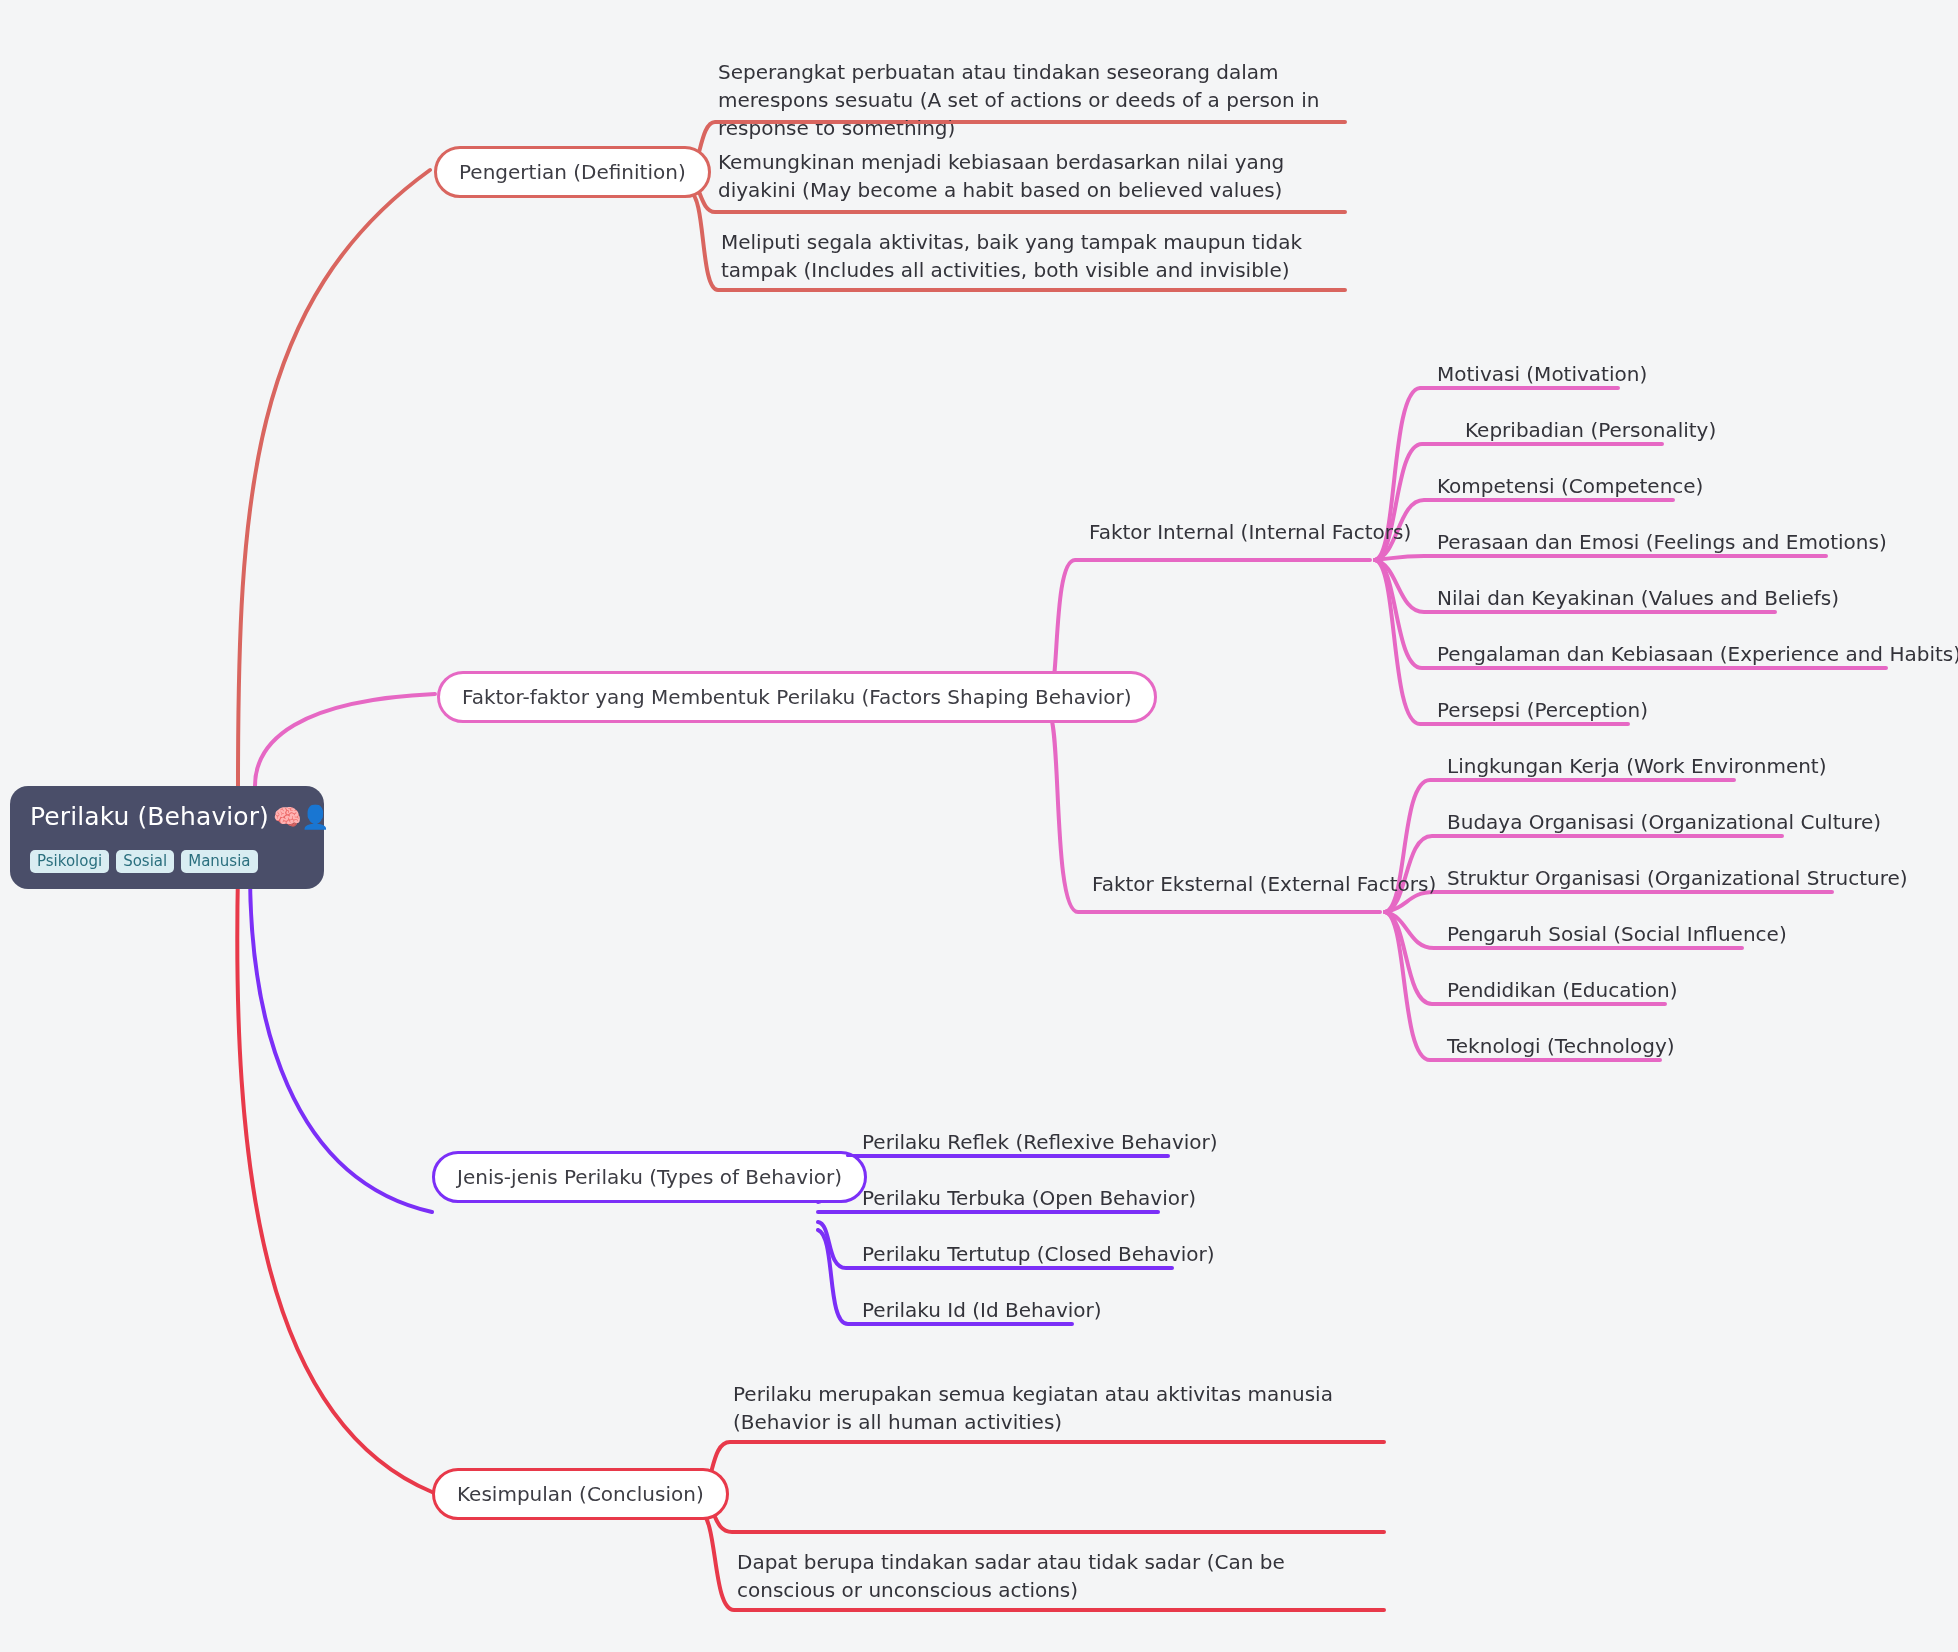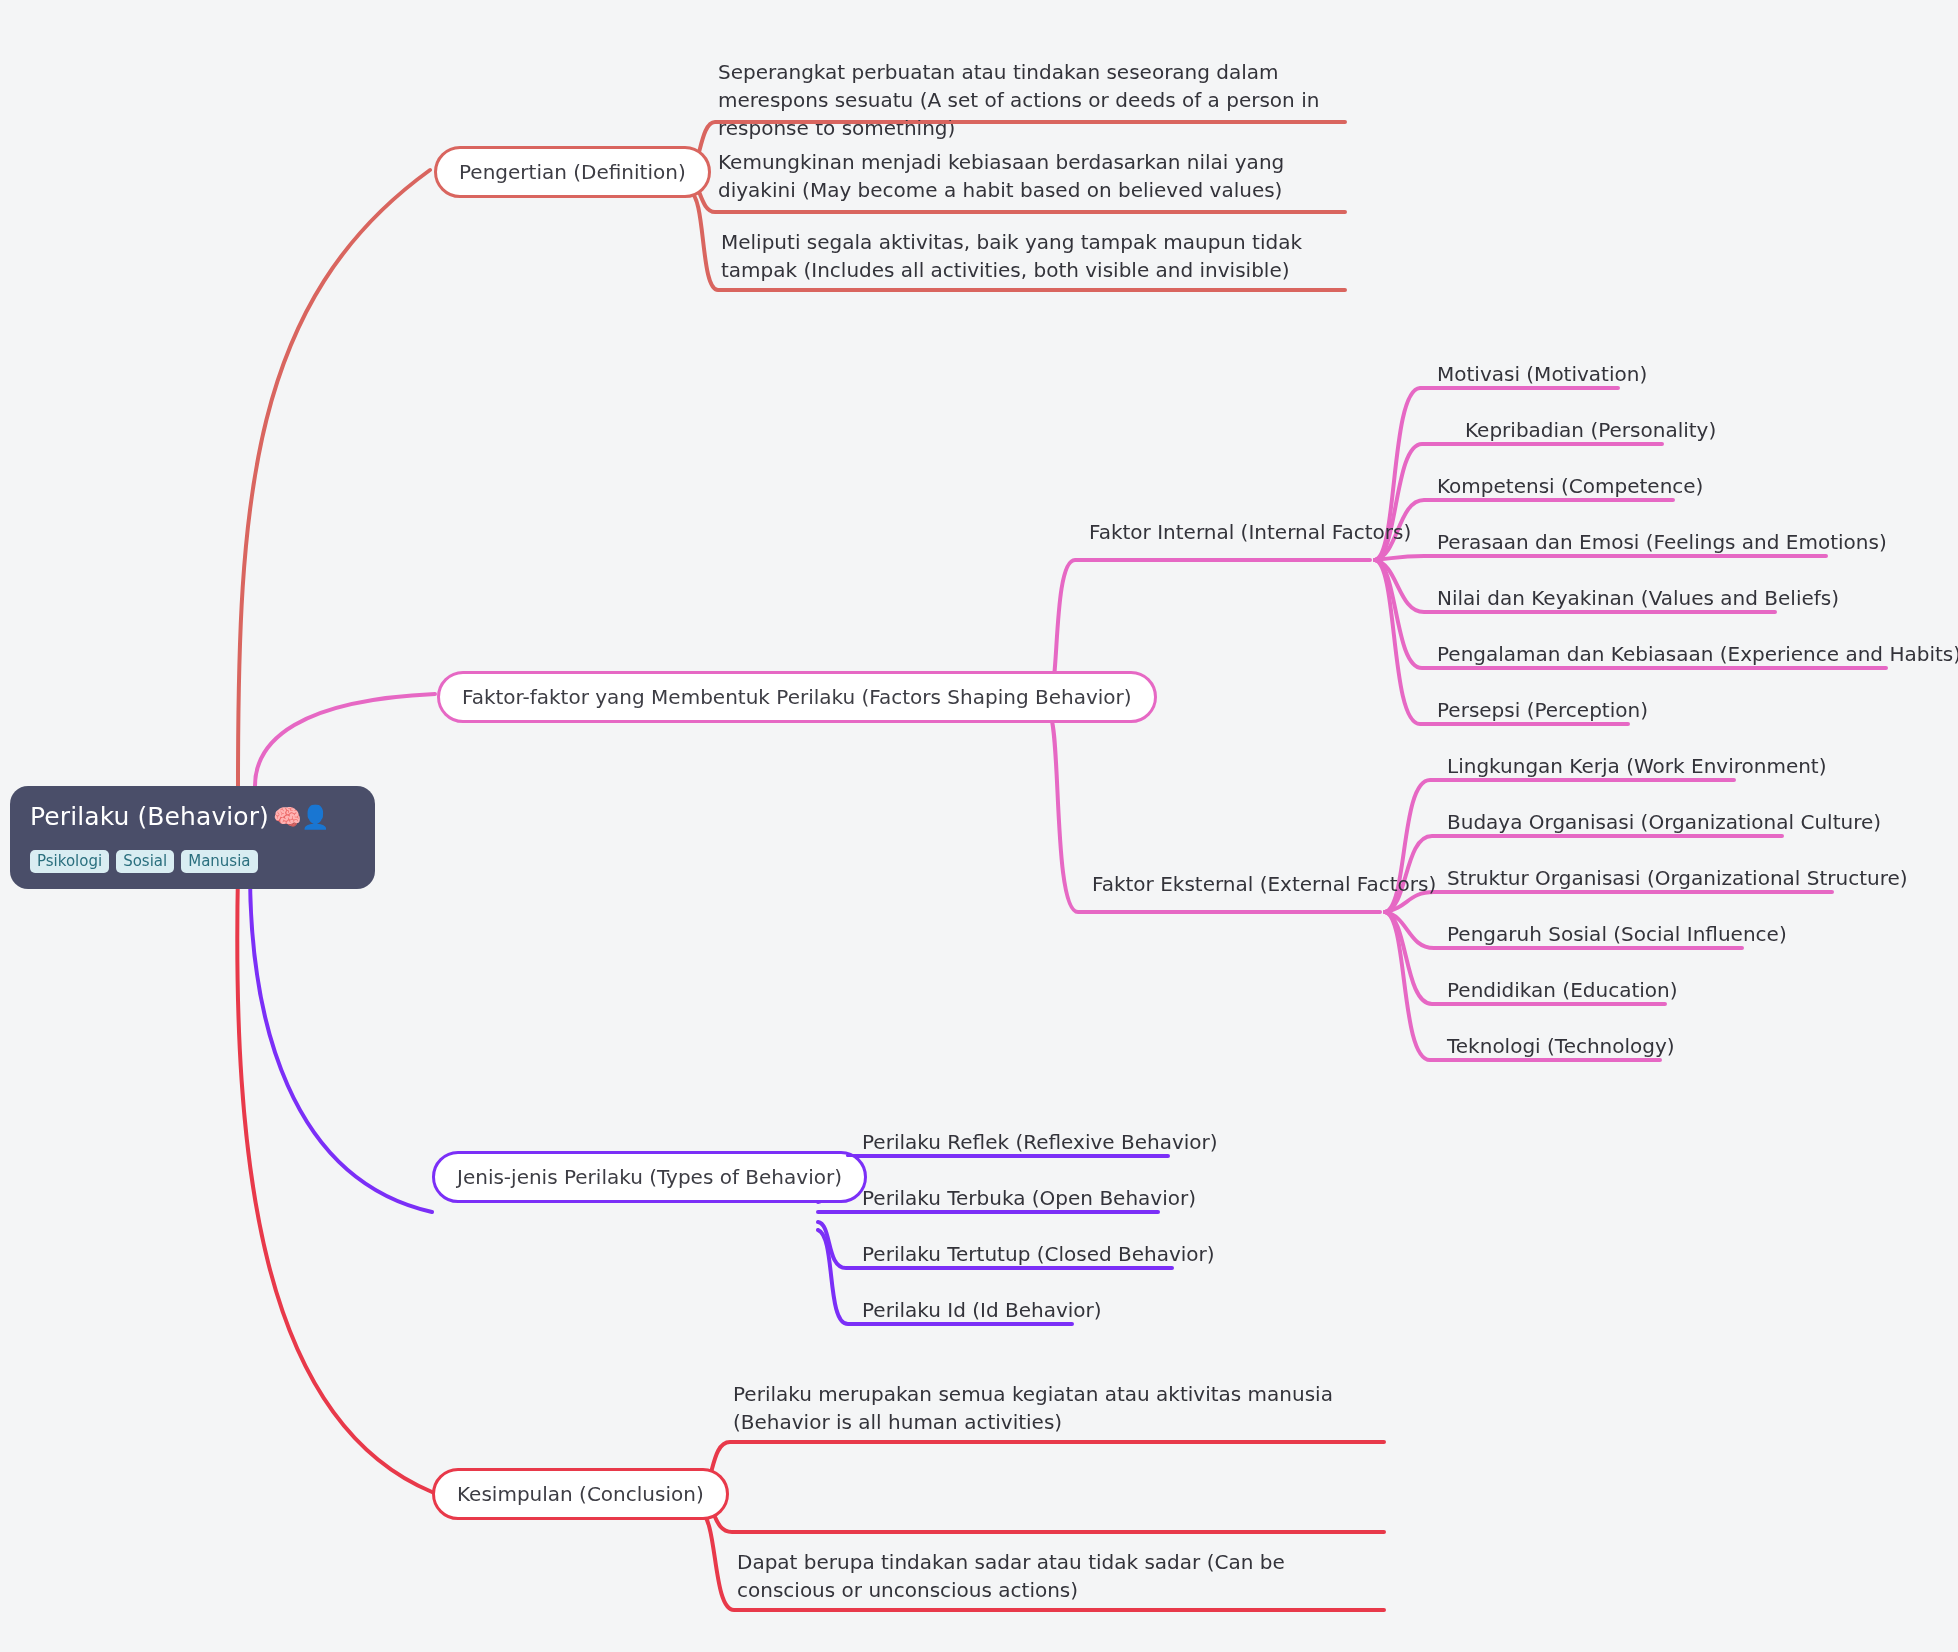--- a/index.html
+++ b/index.html
@@ -25,21 +25,21 @@
   }
   .node {
     position: absolute;
     box-sizing: border-box;
     white-space: nowrap;
   }
 
   
   .root {
     left: 10px; top: 786px;
-    width: 365px;
+    width: 314px;
     background: #4a4e69;
     border-radius: 18px;
     padding: 14px 20px 16px 20px;
     color: #ffffff;
   }
   .root-title {
     font-size: 25px;
     line-height: 34px;
     color: #ffffff;
     letter-spacing: 0.1px;

